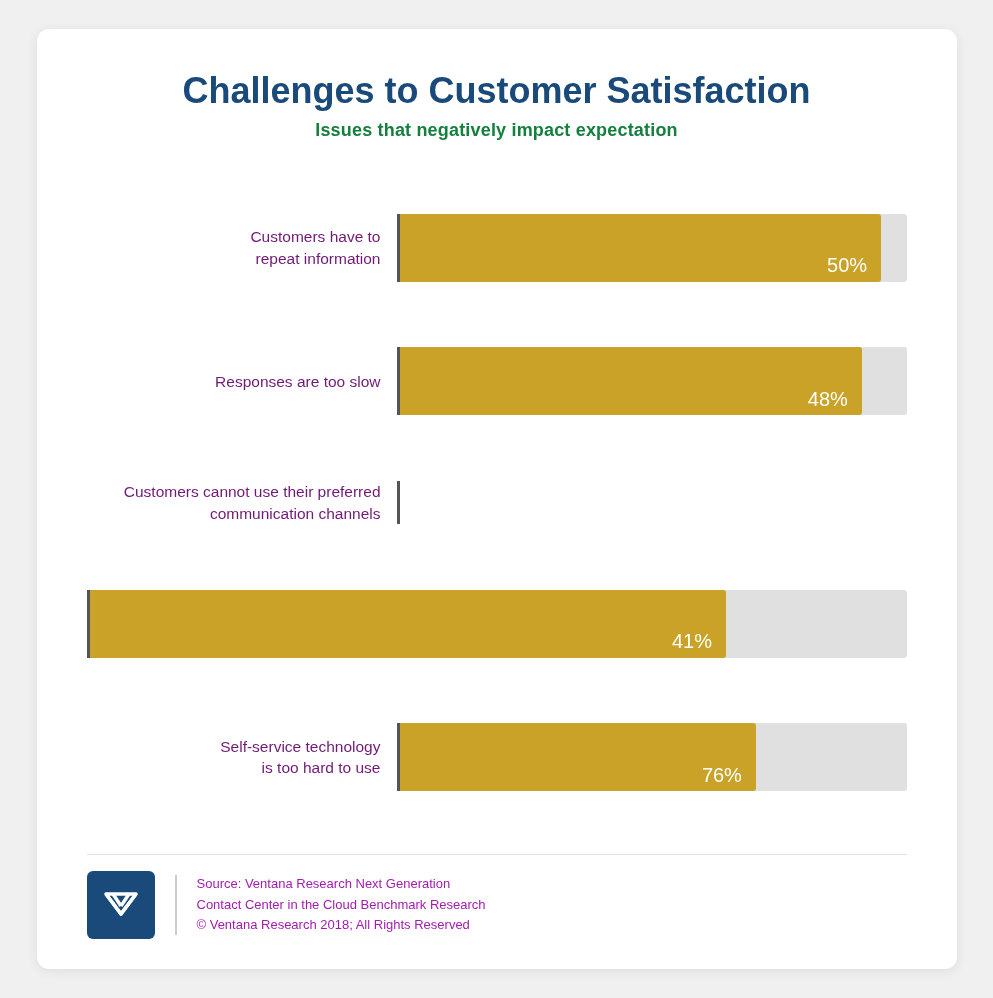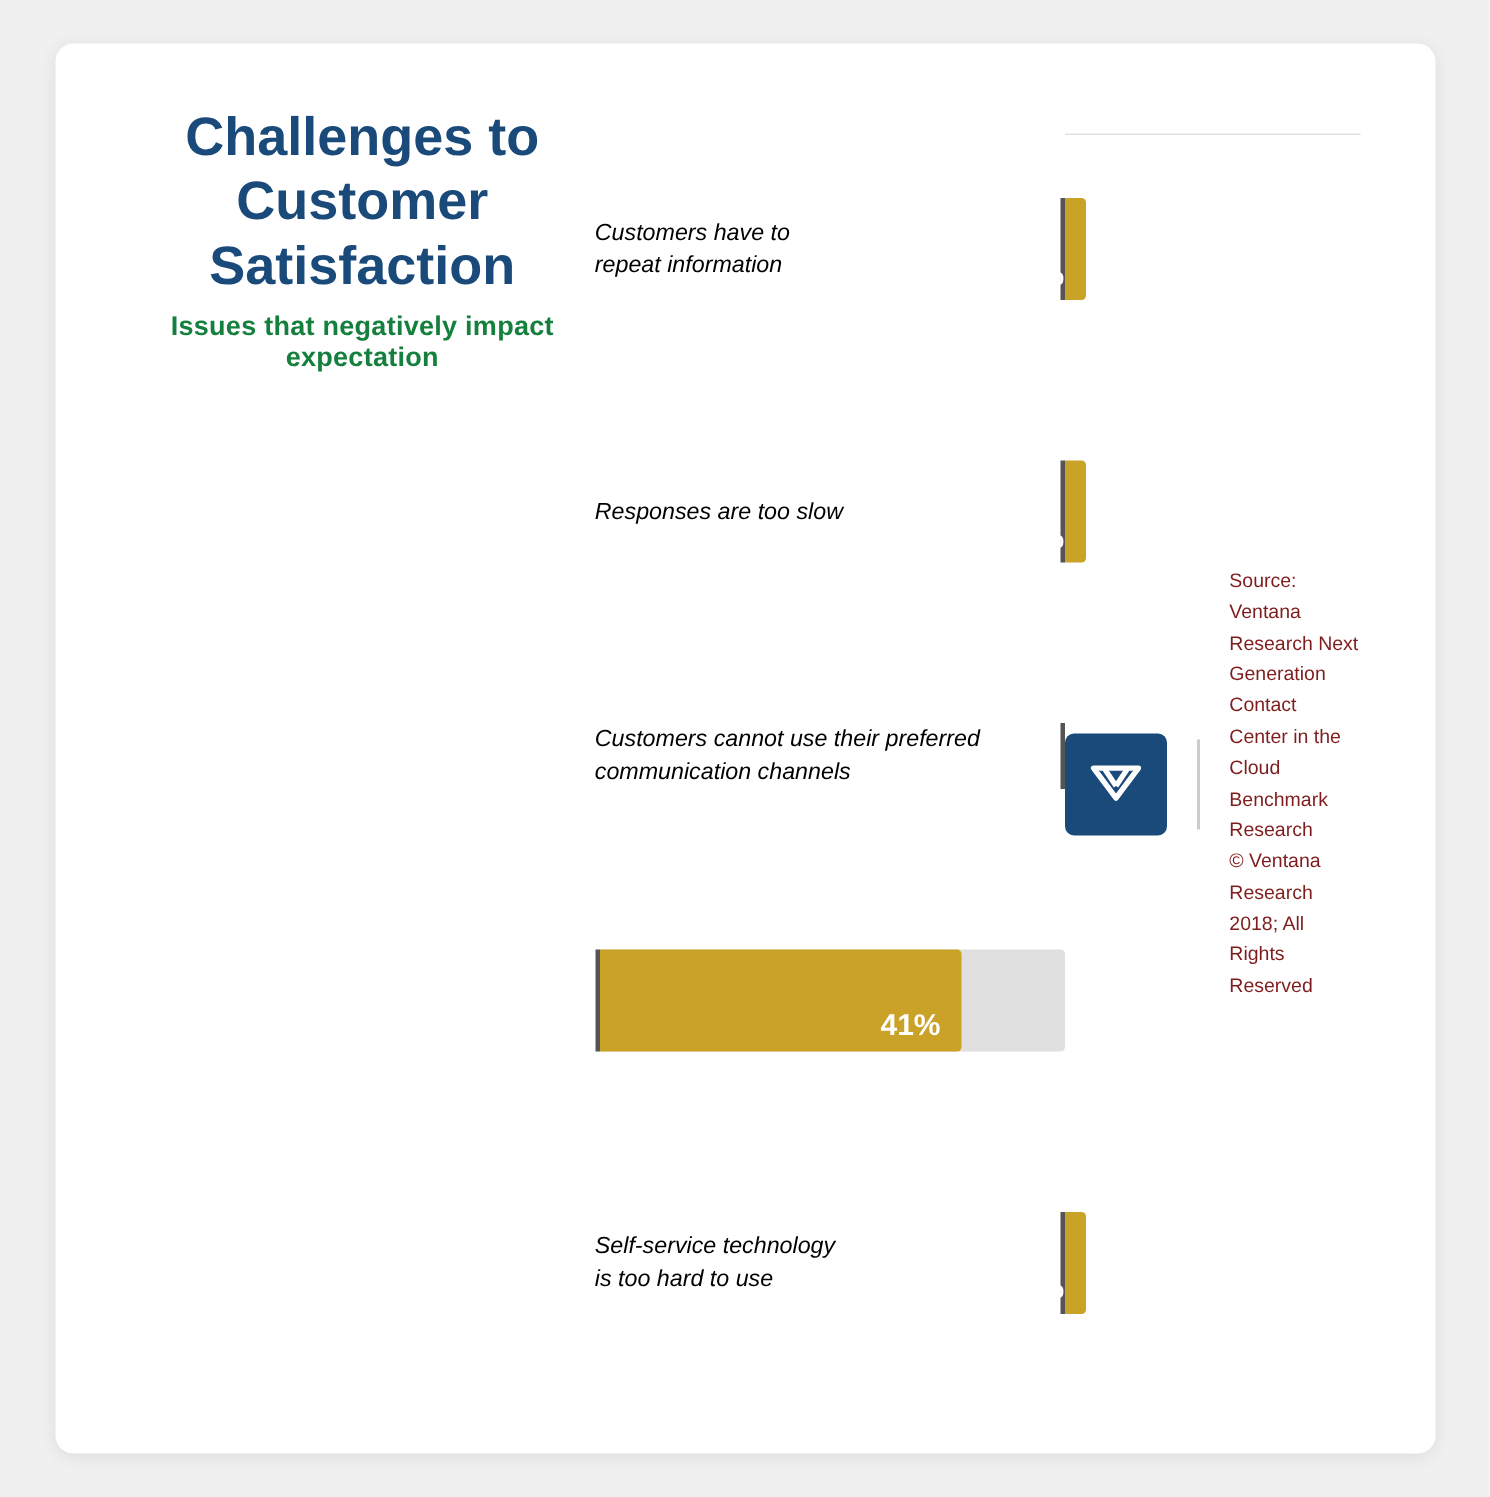--- a/index.html
+++ b/index.html
@@ -18,21 +18,21 @@
       font-family: 'Arial', sans-serif;
     }
 
     .card {
       width: 920px;
       height: 940px;
       background: #ffffff;
       border-radius: 12px;
       padding: 40px 50px 30px 50px;
       display: flex;
-      flex-direction: row;
+      flex-direction: column;
       box-shadow: 0 2px 12px rgba(0,0,0,0.08);
     }
 
     .header {
       text-align: center;
       margin-bottom: 30px;
     }
 
     .main-title {
       font-size: 36px;
@@ -59,26 +59,25 @@
 
     .chart-row {
       display: flex;
       align-items: center;
       gap: 0;
     }
 
     .label-area {
       width: 310px;
       min-width: 310px;
-      text-align: left;
+      text-align: right;
       padding-right: 16px;
       font-size: 15.5px;
-      color: #000000;
+      color: #701a75;
       line-height: 1.4;
-      font-style: italic;
     }
 
     .divider-line {
       width: 3px;
       min-width: 3px;
       background: #555555;
       align-self: stretch;
       margin: 0 0;
     }
 
@@ -101,21 +100,21 @@
       justify-content: flex-end;
       padding-right: 14px;
       position: absolute;
       top: 0;
       left: 0;
     }
 
     .bar-label {
       color: #ffffff;
       font-size: 20px;
-      font-weight: 700;
+      font-weight: 400;
       white-space: nowrap;
       margin-top: 36px;
     }
 
     .footer {
       display: flex;
       align-items: center;
       gap: 20px;
       margin-top: 20px;
       padding-top: 16px;
@@ -135,21 +134,21 @@
 
     .footer-divider {
       width: 2px;
       height: 60px;
       background: #cccccc;
       flex-shrink: 0;
     }
 
     .footer-text {
       font-size: 13px;
-      color: #7f1d1d;
+      color: #a21caf;
       line-height: 1.6;
     }
   </style>
 </head>
 <body>
 
 <div class="card">
   <div class="header">
     <div class="main-title">Challenges to Customer Satisfaction</div>
     <div class="subtitle">Issues that negatively impact expectation</div>

